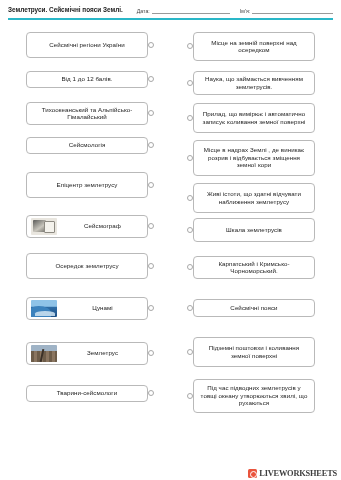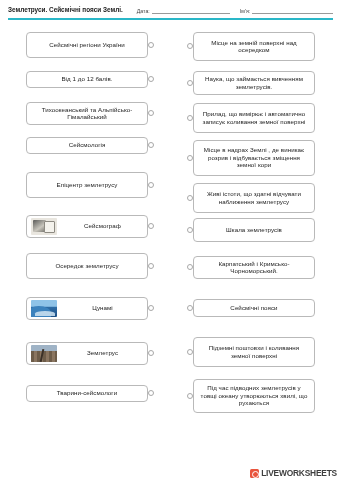--- a/index.html
+++ b/index.html
@@ -153,20 +153,21 @@
   }
 
   
   .watermark{
     position:absolute;
     right:4px;bottom:2px;
     display:flex;
     align-items:center;
     gap:2px;
     opacity:0.92;
+    font-family:Liberation Serif, serif;
   }
   .wm-mark{
     width:9px;height:9px;
     background:#e8462d;
     border-radius:1.5px;
     position:relative;
   }
   .wm-mark:after{
     content:"";position:absolute;left:2px;top:2px;width:5px;height:5px;
     border:1.2px solid #fff;border-radius:50%;

